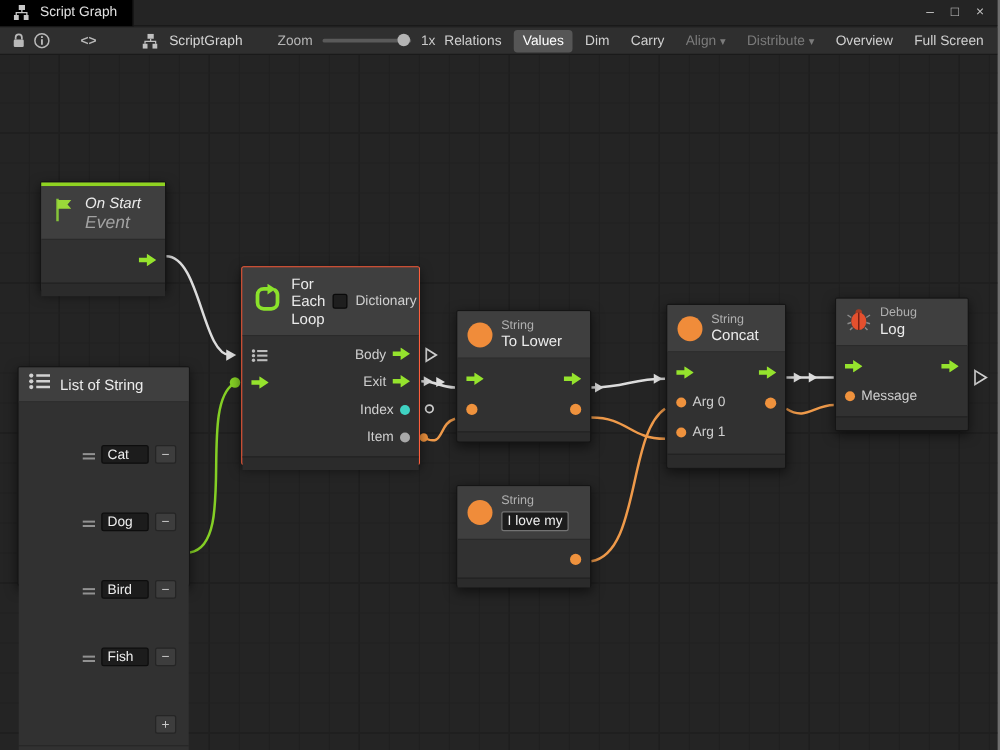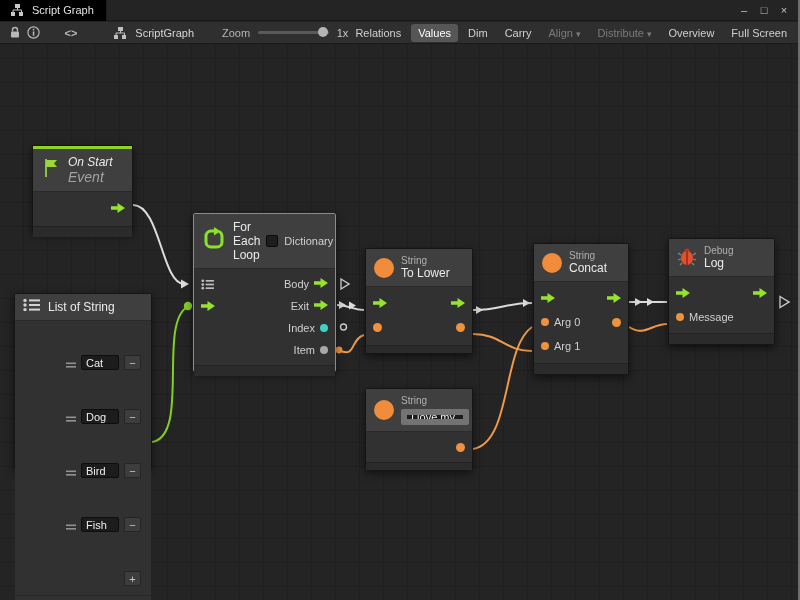--- a/index.html
+++ b/index.html
@@ -70,21 +70,21 @@
   .prow .out { display:flex; align-items:center; gap:5px; margin-left:auto; }
   .dot { width:9px; height:9px; border-radius:50%; display:inline-block; }
   .dot.orange { background:#ef923d; } .dot.teal { background:#3fd2c2; } .dot.gray { background:#a8a8a8; }
   .circleicon { width:20px; height:20px; border-radius:50%; background:#f08c3a; display:inline-block; flex:0 0 auto; }
   .checkbox { width:12px; height:12px; background:#1e1e1e; border:1px solid #090909; border-radius:2px; display:inline-block; }
   .lrow { display:flex; align-items:flex-start; justify-content:flex-end; gap:5px; height:22px; padding:0 10px;margin-top:32px; }
   .itemfield { width:38px; height:15px; background:#1c1c1c; border:1px solid #0d0d0d; border-radius:2px;
     color:#ededed; font-size:11px; padding:0 4px; font-family:"Liberation Sans",sans-serif; }
   .sq { width:17px; height:15px; background:#3d3d3d; border:1px solid #252525; border-radius:2px;
     color:#c9c9c9; font-size:11px; line-height:12px; text-align:center; padding:0; font-family:"Liberation Sans",sans-serif; }
-  .literalfield { width:68px; height:16px; background:#1c1c1c; border:6px solid #737373; border-radius:2px;
+  .literalfield { width:54px; height:16px; background:#1c1c1c; border:1px solid #737373; border-radius:2px;
     color:#ededed; font-size:11px; padding:0 4px; font-family:"Liberation Sans",sans-serif; }
   .listportrow { height:26px; display:flex; align-items:center; justify-content:flex-end;
     padding:0 4px; border-top:1px solid #272727; margin-top:2px; }
 </style>
 </head>
 <body>
 
 <div id="window">
 
   <div class="titlebar">

